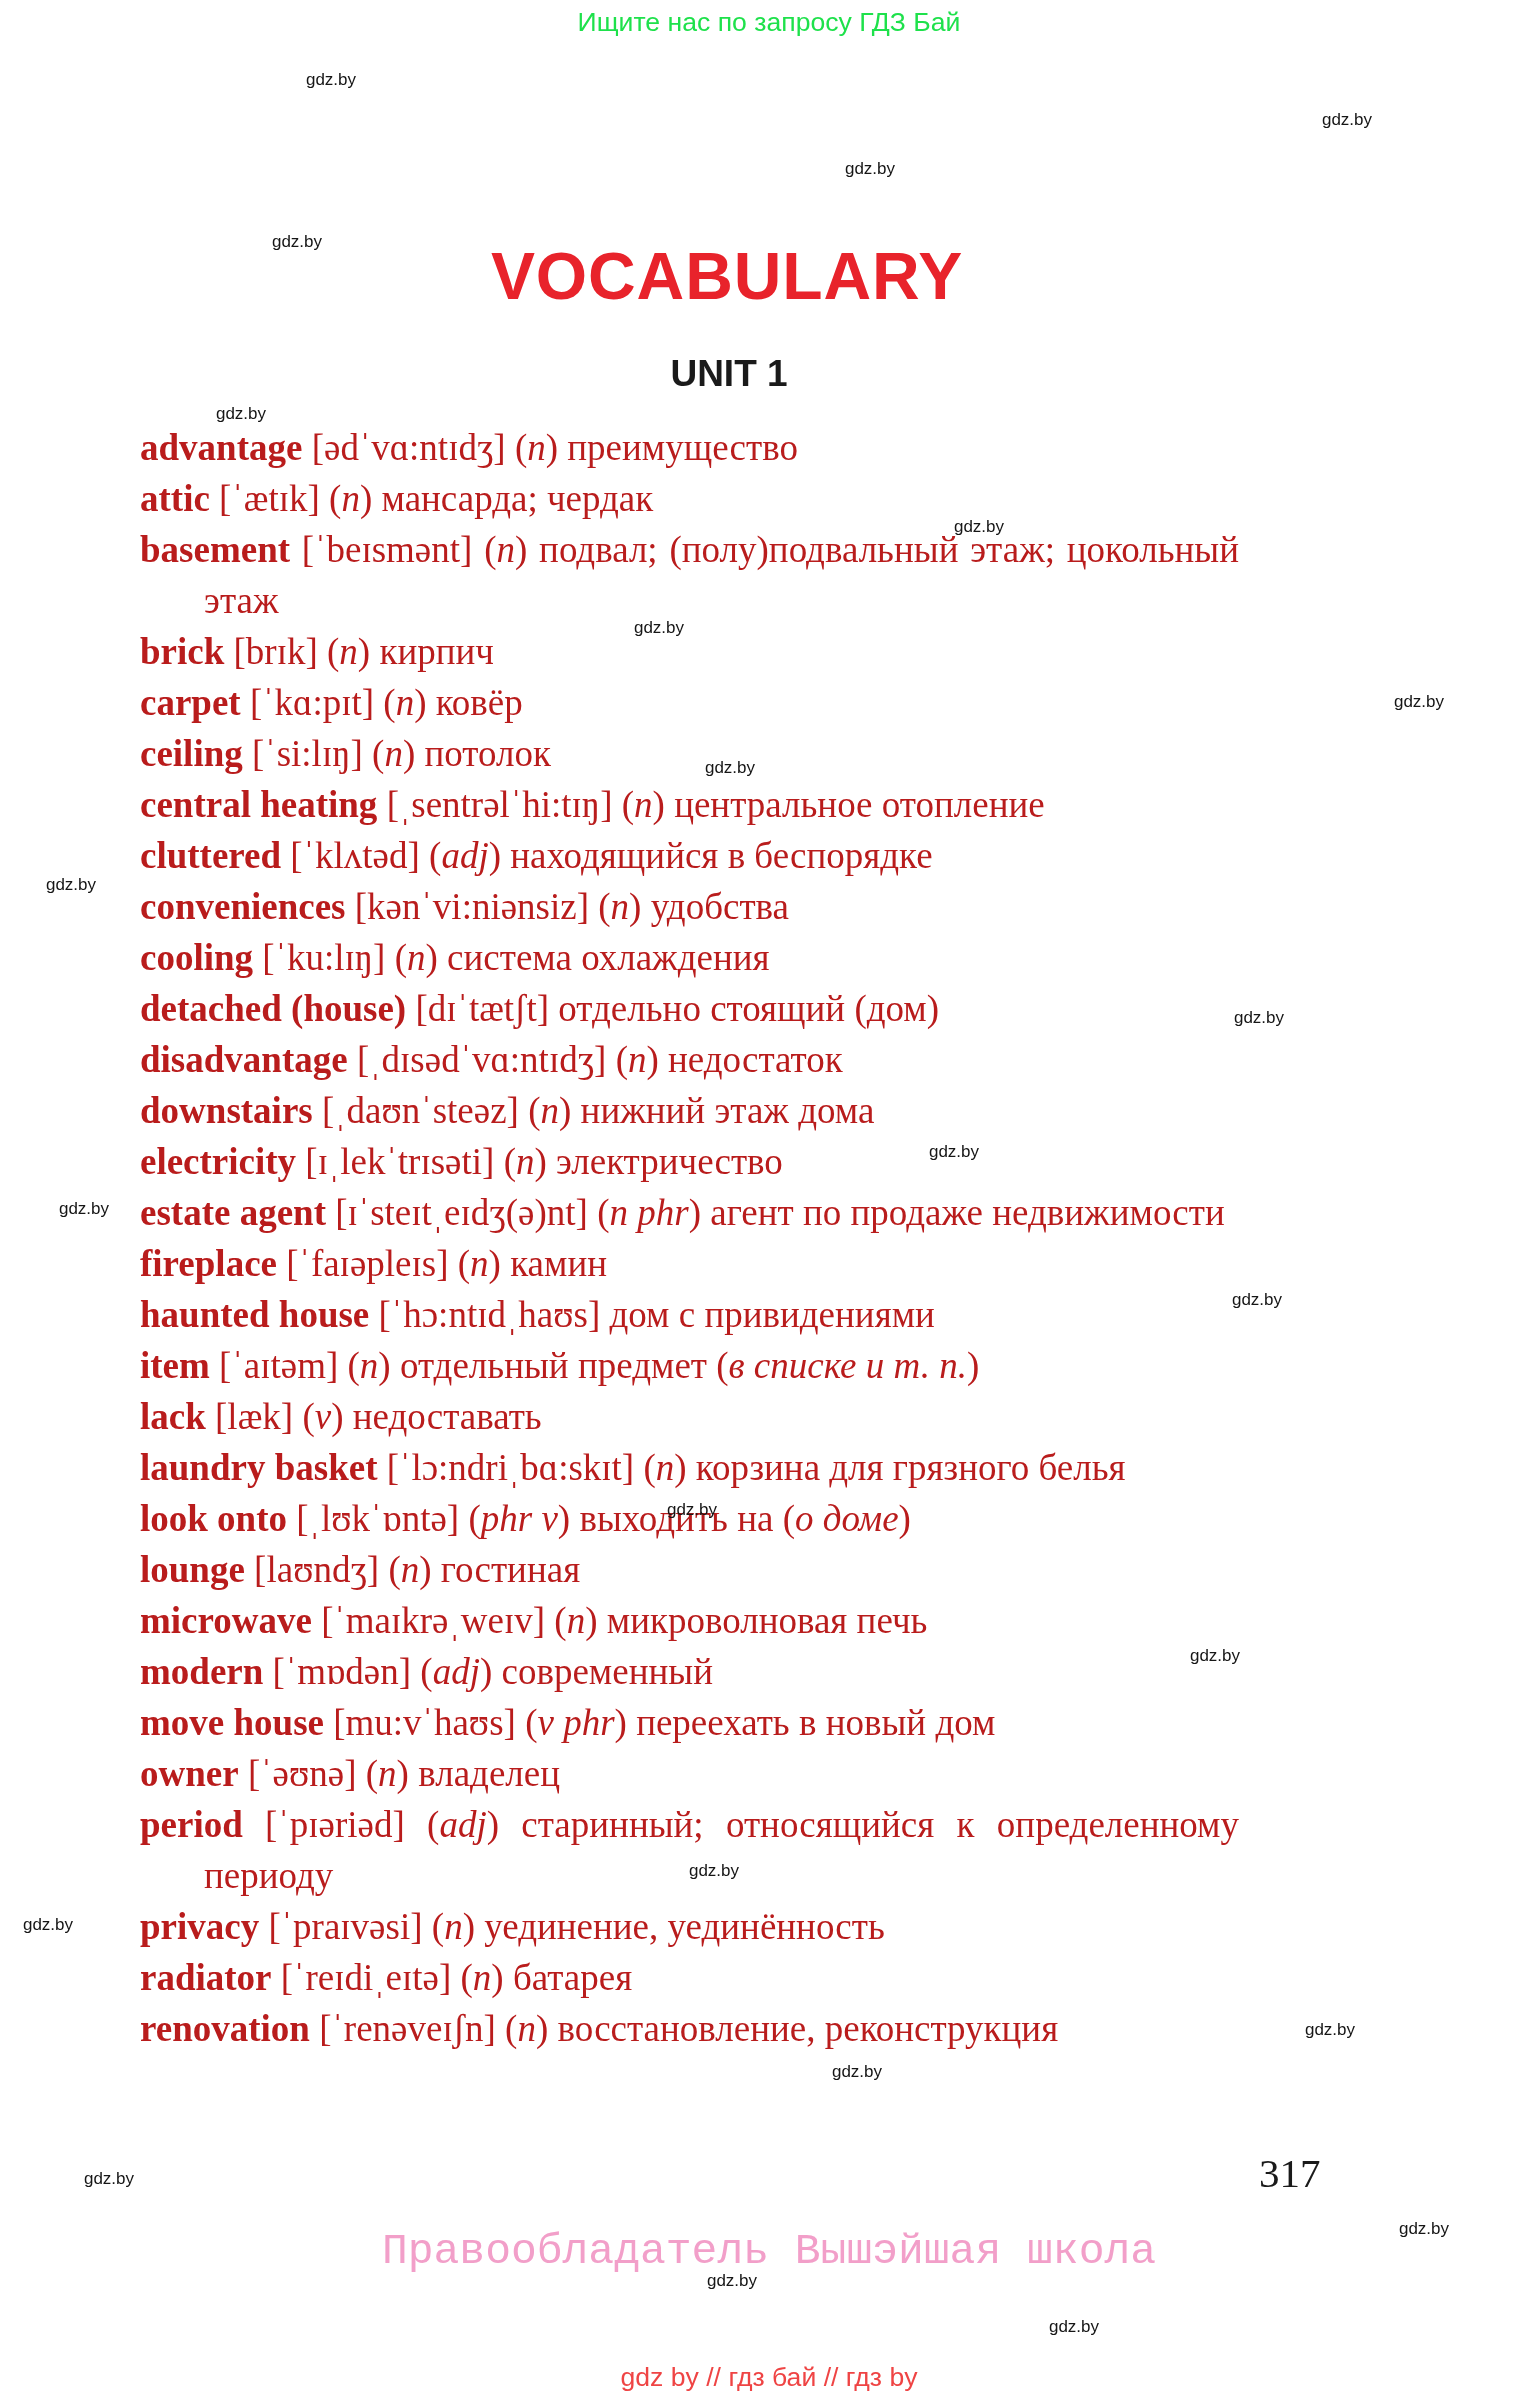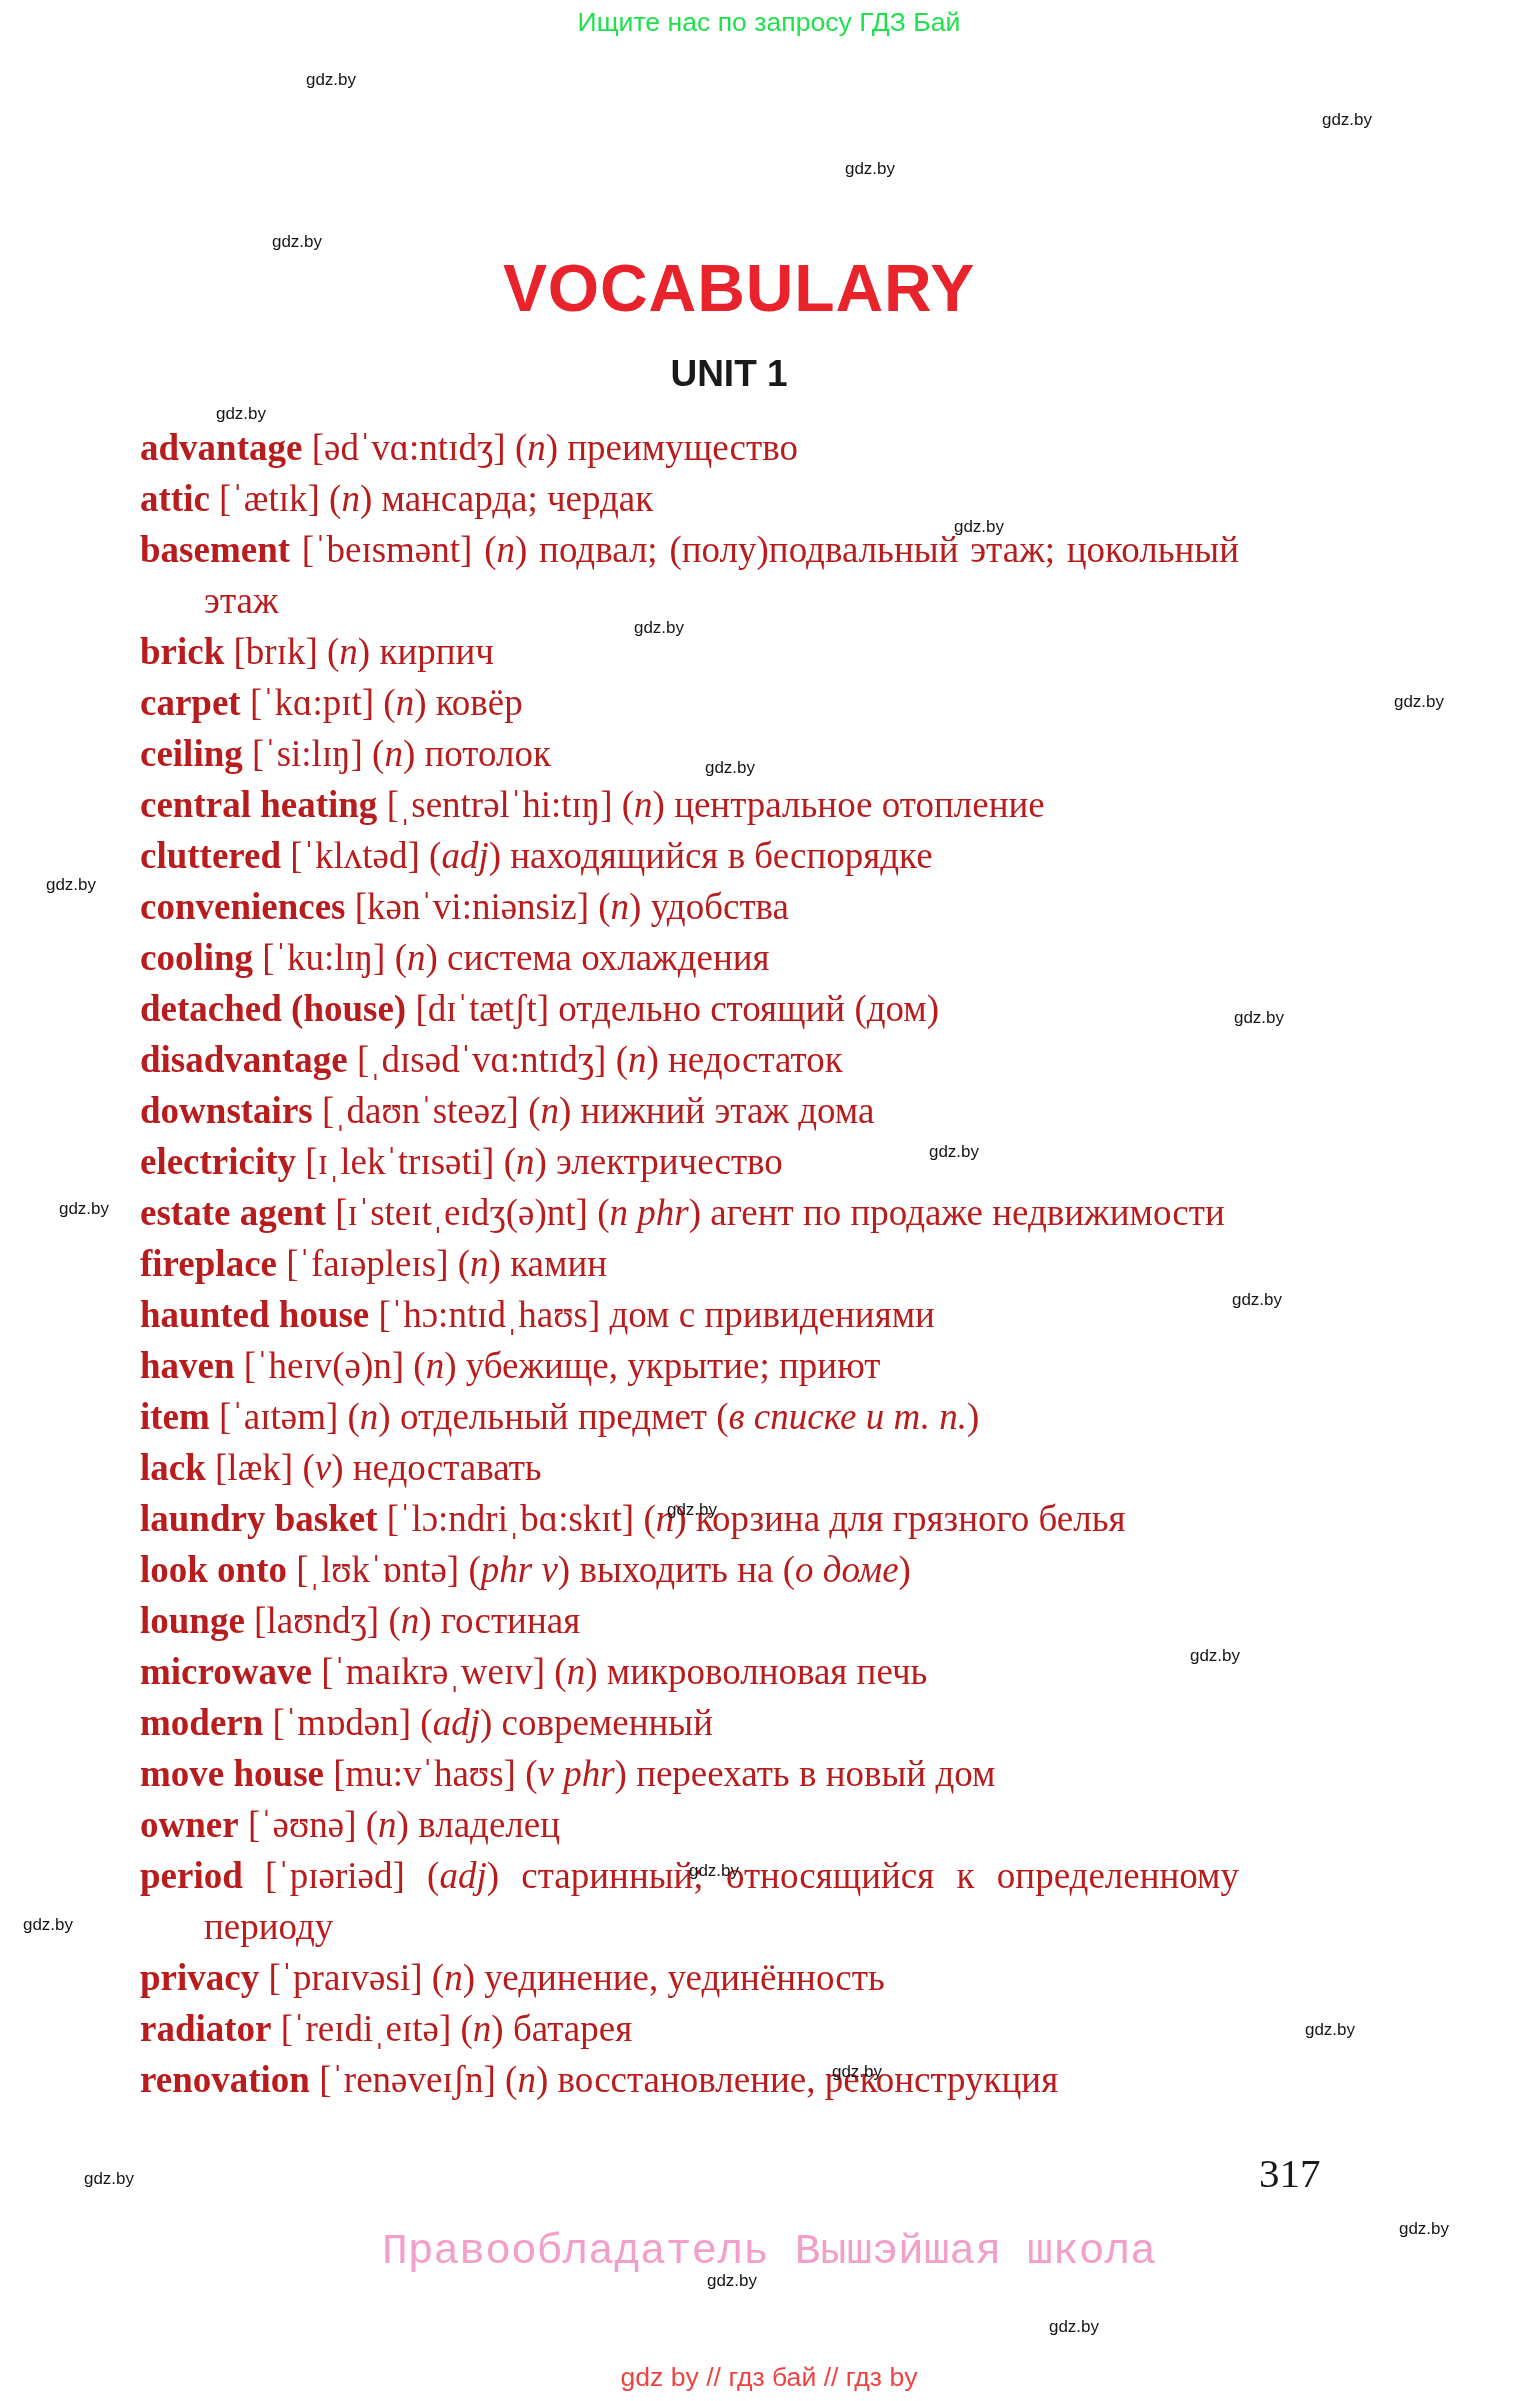--- a/index.html
+++ b/index.html
@@ -15,21 +15,21 @@
   .promo{
     position:absolute;
     top:7px;left:769px;transform:translateX(-50%);
     font-family:"Liberation Sans","DejaVu Sans",sans-serif;
     font-size:26.6px;
     color:#1ee14b;
     white-space:nowrap;
   }
   .title{
     position:absolute;
-    margin:12px;
+    margin:0;
     top:238px;left:727px;transform:translateX(-50%);
     font-family:"Liberation Sans","DejaVu Sans",sans-serif;
     font-weight:700;
     font-size:66px;
     letter-spacing:0.9px;
     color:#e8232b;
     white-space:nowrap;
   }
   .unit{
     position:absolute;
@@ -112,21 +112,20 @@
       <p class="entry"><span class="w">cluttered</span> <span>[ˈklʌtəd]</span> (<i>adj</i>) <span>находящийся в беспорядке</span></p>
       <p class="entry"><span class="w">conveniences</span> <span>[kənˈvi:niənsiz]</span> (<i>n</i>) <span>удобства</span></p>
       <p class="entry"><span class="w">cooling</span> <span>[ˈku:lɪŋ]</span> (<i>n</i>) <span>система охлаждения</span></p>
       <p class="entry"><span class="w">detached (house)</span> <span>[dɪˈtætʃt]</span> <span>отдельно стоящий (дом)</span></p>
       <p class="entry"><span class="w">disadvantage</span> <span>[ˌdɪsədˈvɑ:ntɪdʒ]</span> (<i>n</i>) <span>недостаток</span></p>
       <p class="entry"><span class="w">downstairs</span> <span>[ˌdaʊnˈsteəz]</span> (<i>n</i>) <span>нижний этаж дома</span></p>
       <p class="entry"><span class="w">electricity</span> <span>[ɪˌlekˈtrɪsəti]</span> (<i>n</i>) <span>электричество</span></p>
       <p class="entry"><span class="w">estate agent</span> <span>[ɪˈsteɪtˌeɪdʒ(ə)nt]</span> (<i>n phr</i>) <span>агент по продаже недви­жимости</span></p>
       <p class="entry"><span class="w">fireplace</span> <span>[ˈfaɪəpleɪs]</span> (<i>n</i>) <span>камин</span></p>
       <p class="entry"><span class="w">haunted house</span> <span>[ˈhɔ:ntɪdˌhaʊs]</span> <span>дом с привидениями</span></p>
-      <p class="entry"><span class="w">haven</span> <span>[ˈheɪv(ə)n]</span> (<i>n</i>) <span>убежище, укрытие; приют</span></p>
       <p class="entry"><span class="w">item</span> <span>[ˈaɪtəm]</span> (<i>n</i>) <span>отдельный предмет (</span><i>в списке и т. п.</i><span>)</span></p>
       <p class="entry"><span class="w">lack</span> <span>[læk]</span> (<i>v</i>) <span>недоставать</span></p>
       <p class="entry"><span class="w">laundry basket</span> <span>[ˈlɔ:ndriˌbɑ:skɪt]</span> (<i>n</i>) <span>корзина для грязного белья</span></p>
       <p class="entry"><span class="w">look onto</span> <span>[ˌlʊkˈɒntə]</span> (<i>phr v</i>) <span>выходить на (</span><i>о доме</i><span>)</span></p>
       <p class="entry"><span class="w">lounge</span> <span>[laʊndʒ]</span> (<i>n</i>) <span>гостиная</span></p>
       <p class="entry"><span class="w">microwave</span> <span>[ˈmaɪkrəˌweɪv]</span> (<i>n</i>) <span>микроволновая печь</span></p>
       <p class="entry"><span class="w">modern</span> <span>[ˈmɒdən]</span> (<i>adj</i>) <span>современный</span></p>
       <p class="entry"><span class="w">move house</span> <span>[mu:vˈhaʊs]</span> (<i>v phr</i>) <span>переехать в новый дом</span></p>
       <p class="entry"><span class="w">owner</span> <span>[ˈəʊnə]</span> (<i>n</i>) <span>владелец</span></p>
       <p class="entry"><span class="w">period</span> <span>[ˈpɪəriəd]</span> (<i>adj</i>) <span>старинный; относящийся к определен­ному периоду</span></p>

